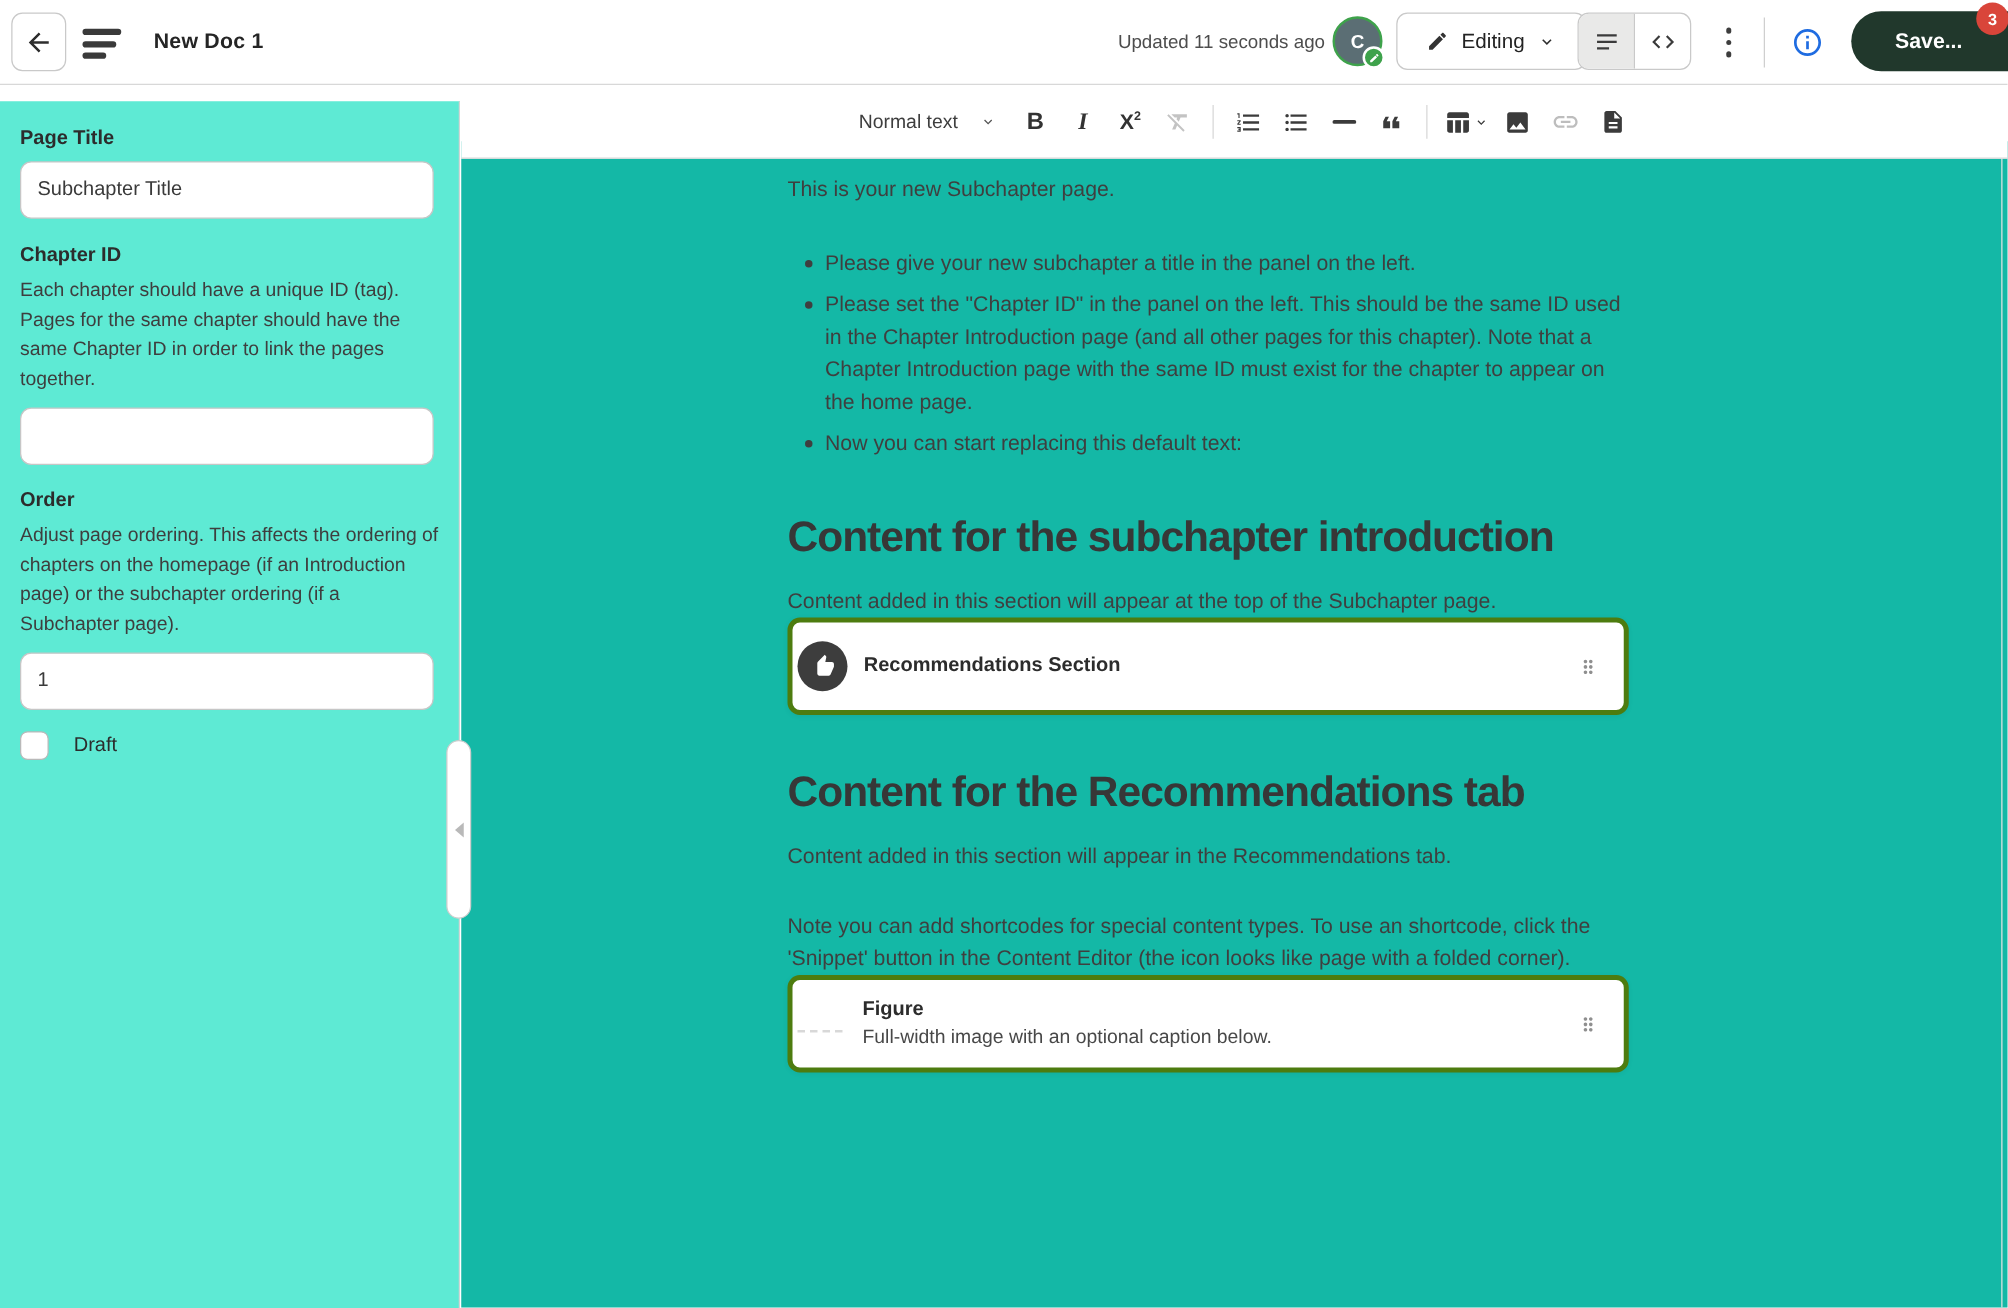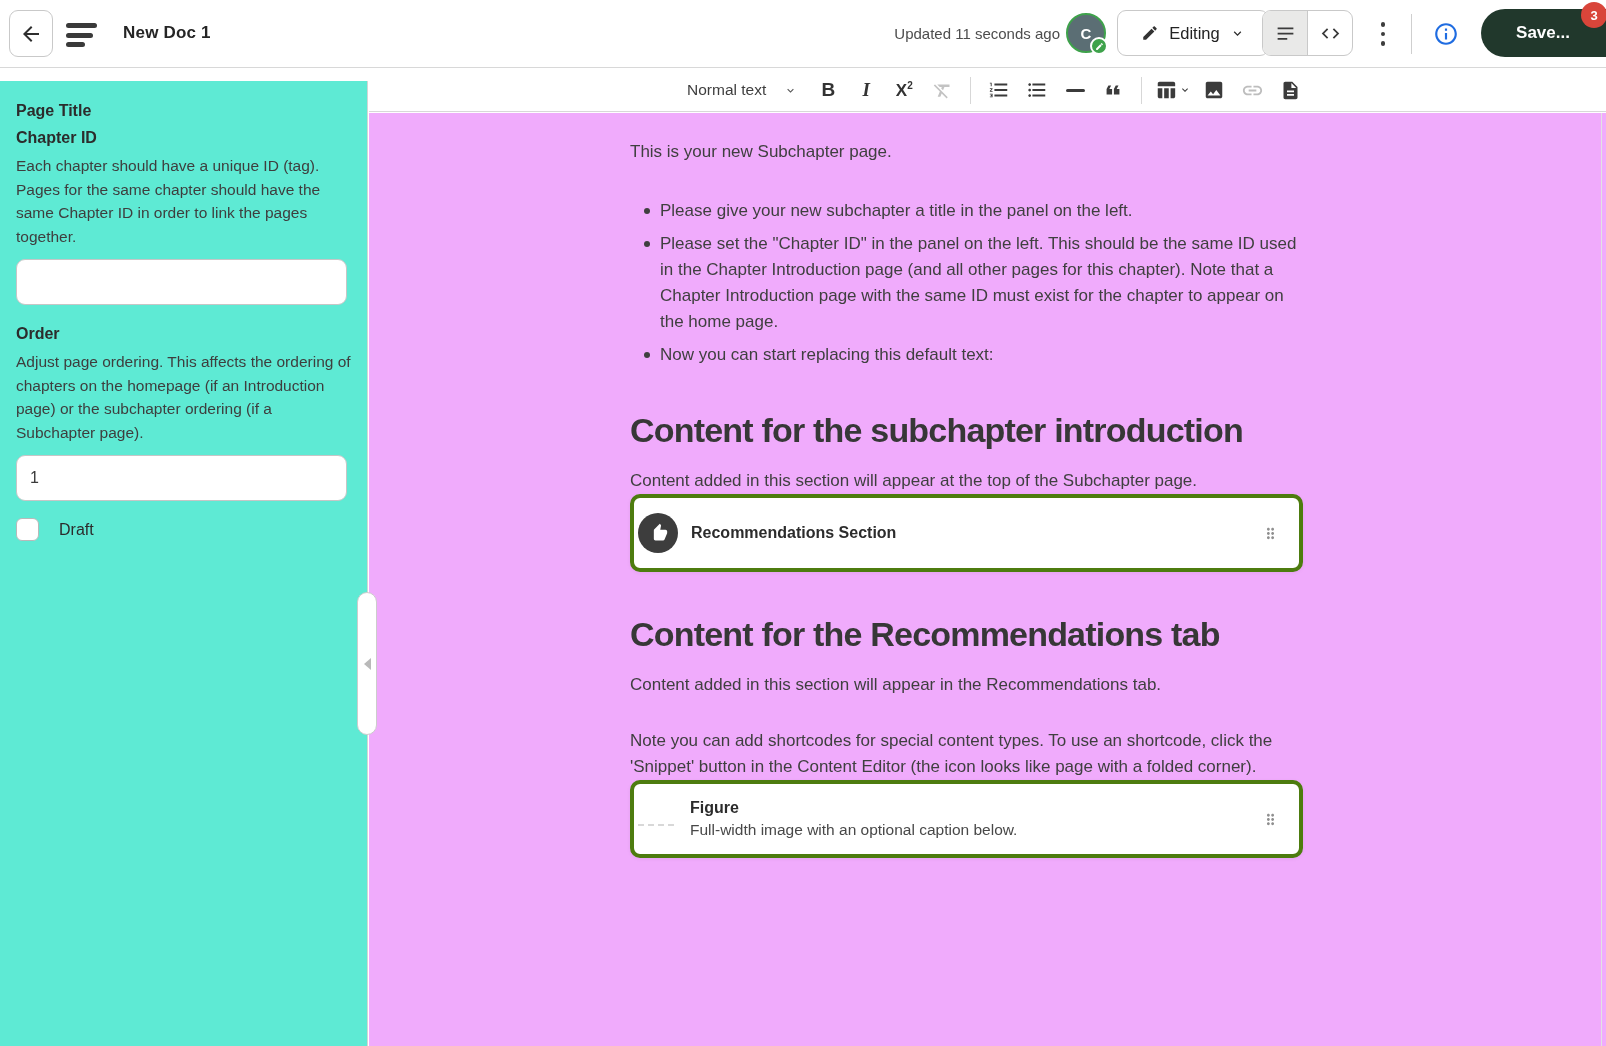--- a/index.html
+++ b/index.html
@@ -66,39 +66,39 @@
   .checkbox { width:23px; height:23px; border:1.5px solid #b9b9b9; border-radius:6px;
     background:#fff; cursor:pointer; }
   .draft-label { font-size:16px; font-weight:normal; color:#2c2c2c; }
   .collapse-handle { position:absolute; left:357px; top:592px; width:20px; height:143px;
     background:#fff; border:1px solid #cccccc; border-radius:10px; z-index:25;
     display:flex; align-items:center; justify-content:center; cursor:pointer; }
   .tri-left { width:0; height:0; border-top:6px solid transparent;
     border-bottom:6px solid transparent; border-right:7px solid #b9b9b9; }
 
   
-  .toolbar { position:absolute; top:69px; left:369px; width:1237px; height:43px;
+  .toolbar { position:absolute; top:69px; left:369px; width:1237px; height:58px;
     background:#fff; border-bottom:1px solid #d8d8d8; display:flex; align-items:center;
     padding-left:318px; z-index:10; }
   .tb-btn { display:flex; align-items:center; justify-content:center; height:34px;
     min-width:30px; cursor:pointer; color:#3b3b3b; }
   .tb-gap { margin-right:8px; }
   .tb-divider { width:1px; height:27px; background:#d7d7d7; margin:0 13px; }
   .style-dd { display:flex; align-items:center; gap:18px; margin-right:16px; cursor:pointer; }
   .style-dd-label { font-size:15.5px; color:#3e3e3e; }
   .glyph-b { font-size:19px; font-weight:800; color:#333; }
   .glyph-i { font-size:19px; font-weight:bold; font-style:italic;
     font-family:"Liberation Serif", serif; color:#333; }
   .glyph-sup { font-size:17px; font-weight:bold; color:#333; }
   .glyph-sup sup { font-size:10px; }
   .hr-glyph { width:19px; height:3px; background:#3b3b3b; border-radius:2px; }
 
   
   .content { position:absolute; top:113px; left:369px; width:1237px; height:933px;
-    background:#f0abfc; overflow:hidden; cursor:text; }
+    background:#14b8a6; overflow:hidden; cursor:text; }
   .doc { margin-left:261px; width:676px; }
   .doc p { font-size:17px; color:#3f3f3f; line-height:26px; }
   .p-intro { margin-top:26px; }
   .doc ul { margin:33px 0 0 16px; list-style:none; }
   .doc li { position:relative; padding-left:14px; font-size:17px; color:#3f3f3f;
     line-height:26px; margin-bottom:7px; }
   .doc li::before { content:""; position:absolute; left:-2px; top:10px; width:6px;
     height:6px; border-radius:50%; background:#3f3f3f; }
   .doc h1 { margin-top:43px; font-size:34px; font-weight:800; color:#373737;
     letter-spacing:-0.8px; }
@@ -185,20 +185,21 @@
   </div>
 
   <button class="save-btn">
     <span>Save...</span>
     <span class="save-badge">3</span>
   </button>
 </div>
 
 <div class="sidebar">
   <div class="fld-label">Page Title</div>
+  <input class="fld-input mb21" type="text" value="Subchapter Title" style="">
 
   <div class="fld-label" style="margin-bottom:7px;">Chapter ID</div>
   <div class="fld-desc">Each chapter should have a unique ID (tag). Pages for the same chapter should have the same Chapter ID in order to link the pages together.</div>
   <input class="fld-input mb20" type="text" value="" style="">
 
   <div class="fld-label" style="margin-bottom:7px;">Order</div>
   <div class="fld-desc">Adjust page ordering. This affects the ordering of chapters on the homepage (if an Introduction page) or the subchapter ordering (if a Subchapter page).</div>
   <input class="fld-input" type="text" value="1" style="">
 
   <div class="draft-row">

